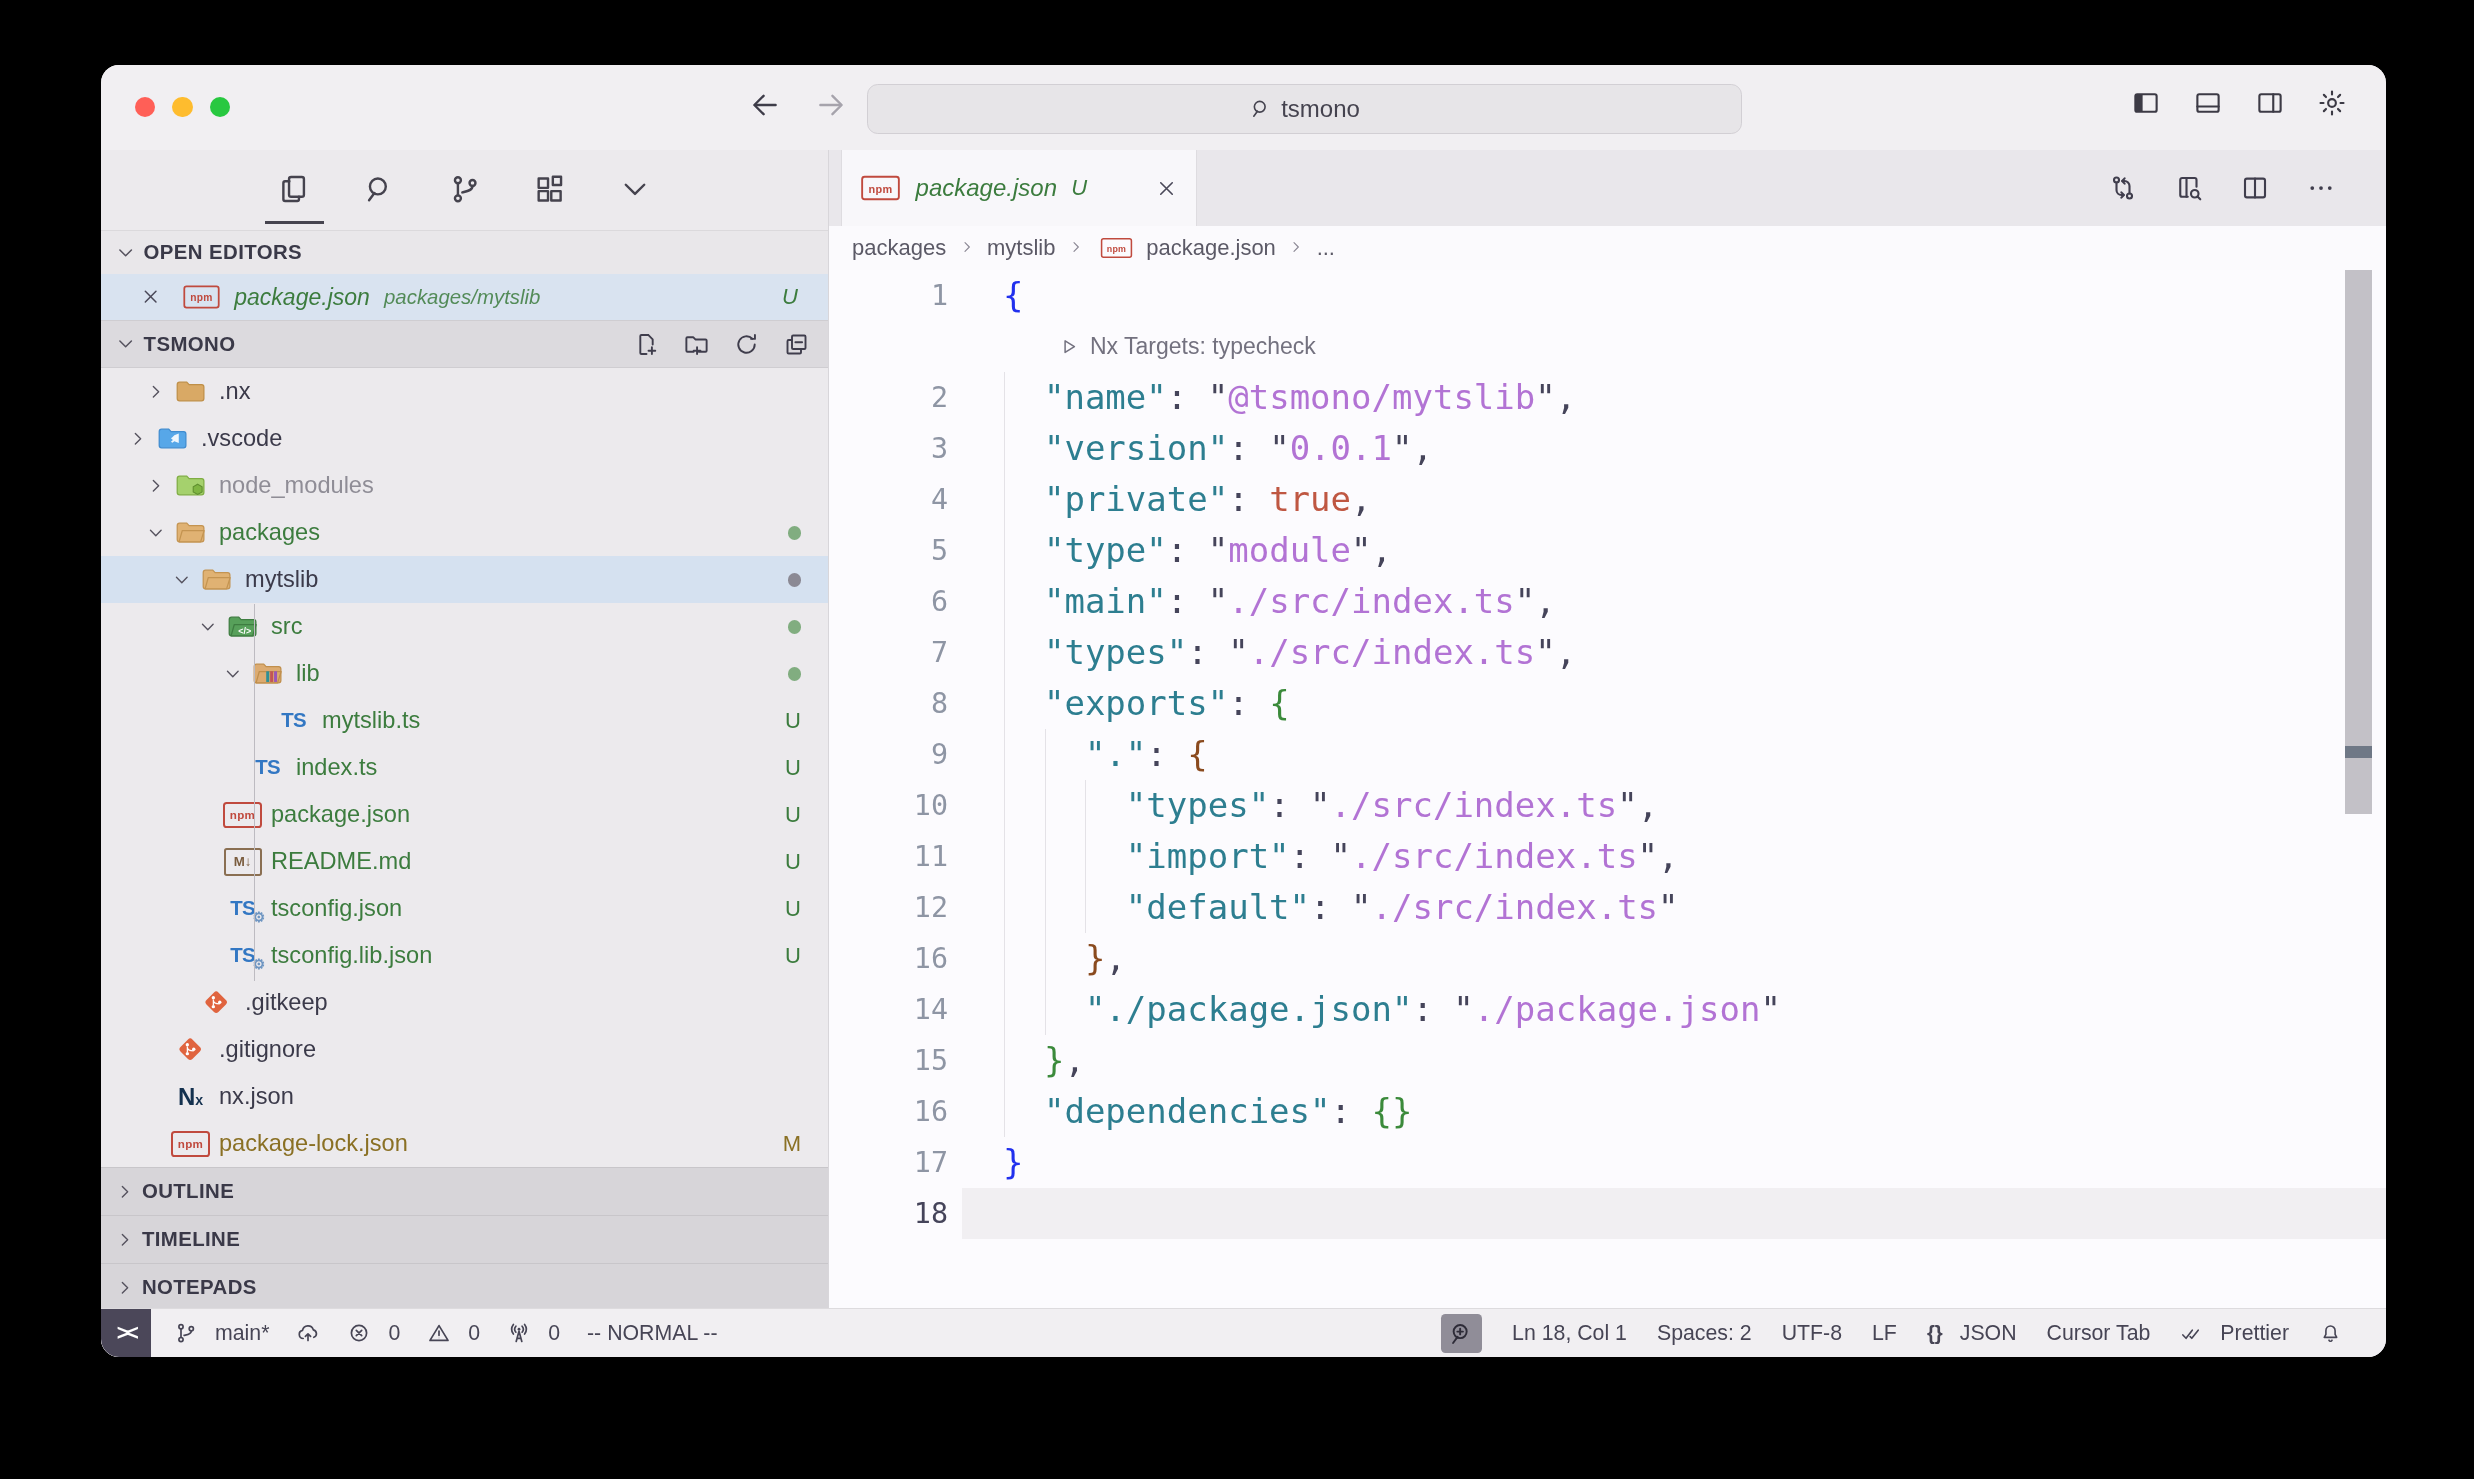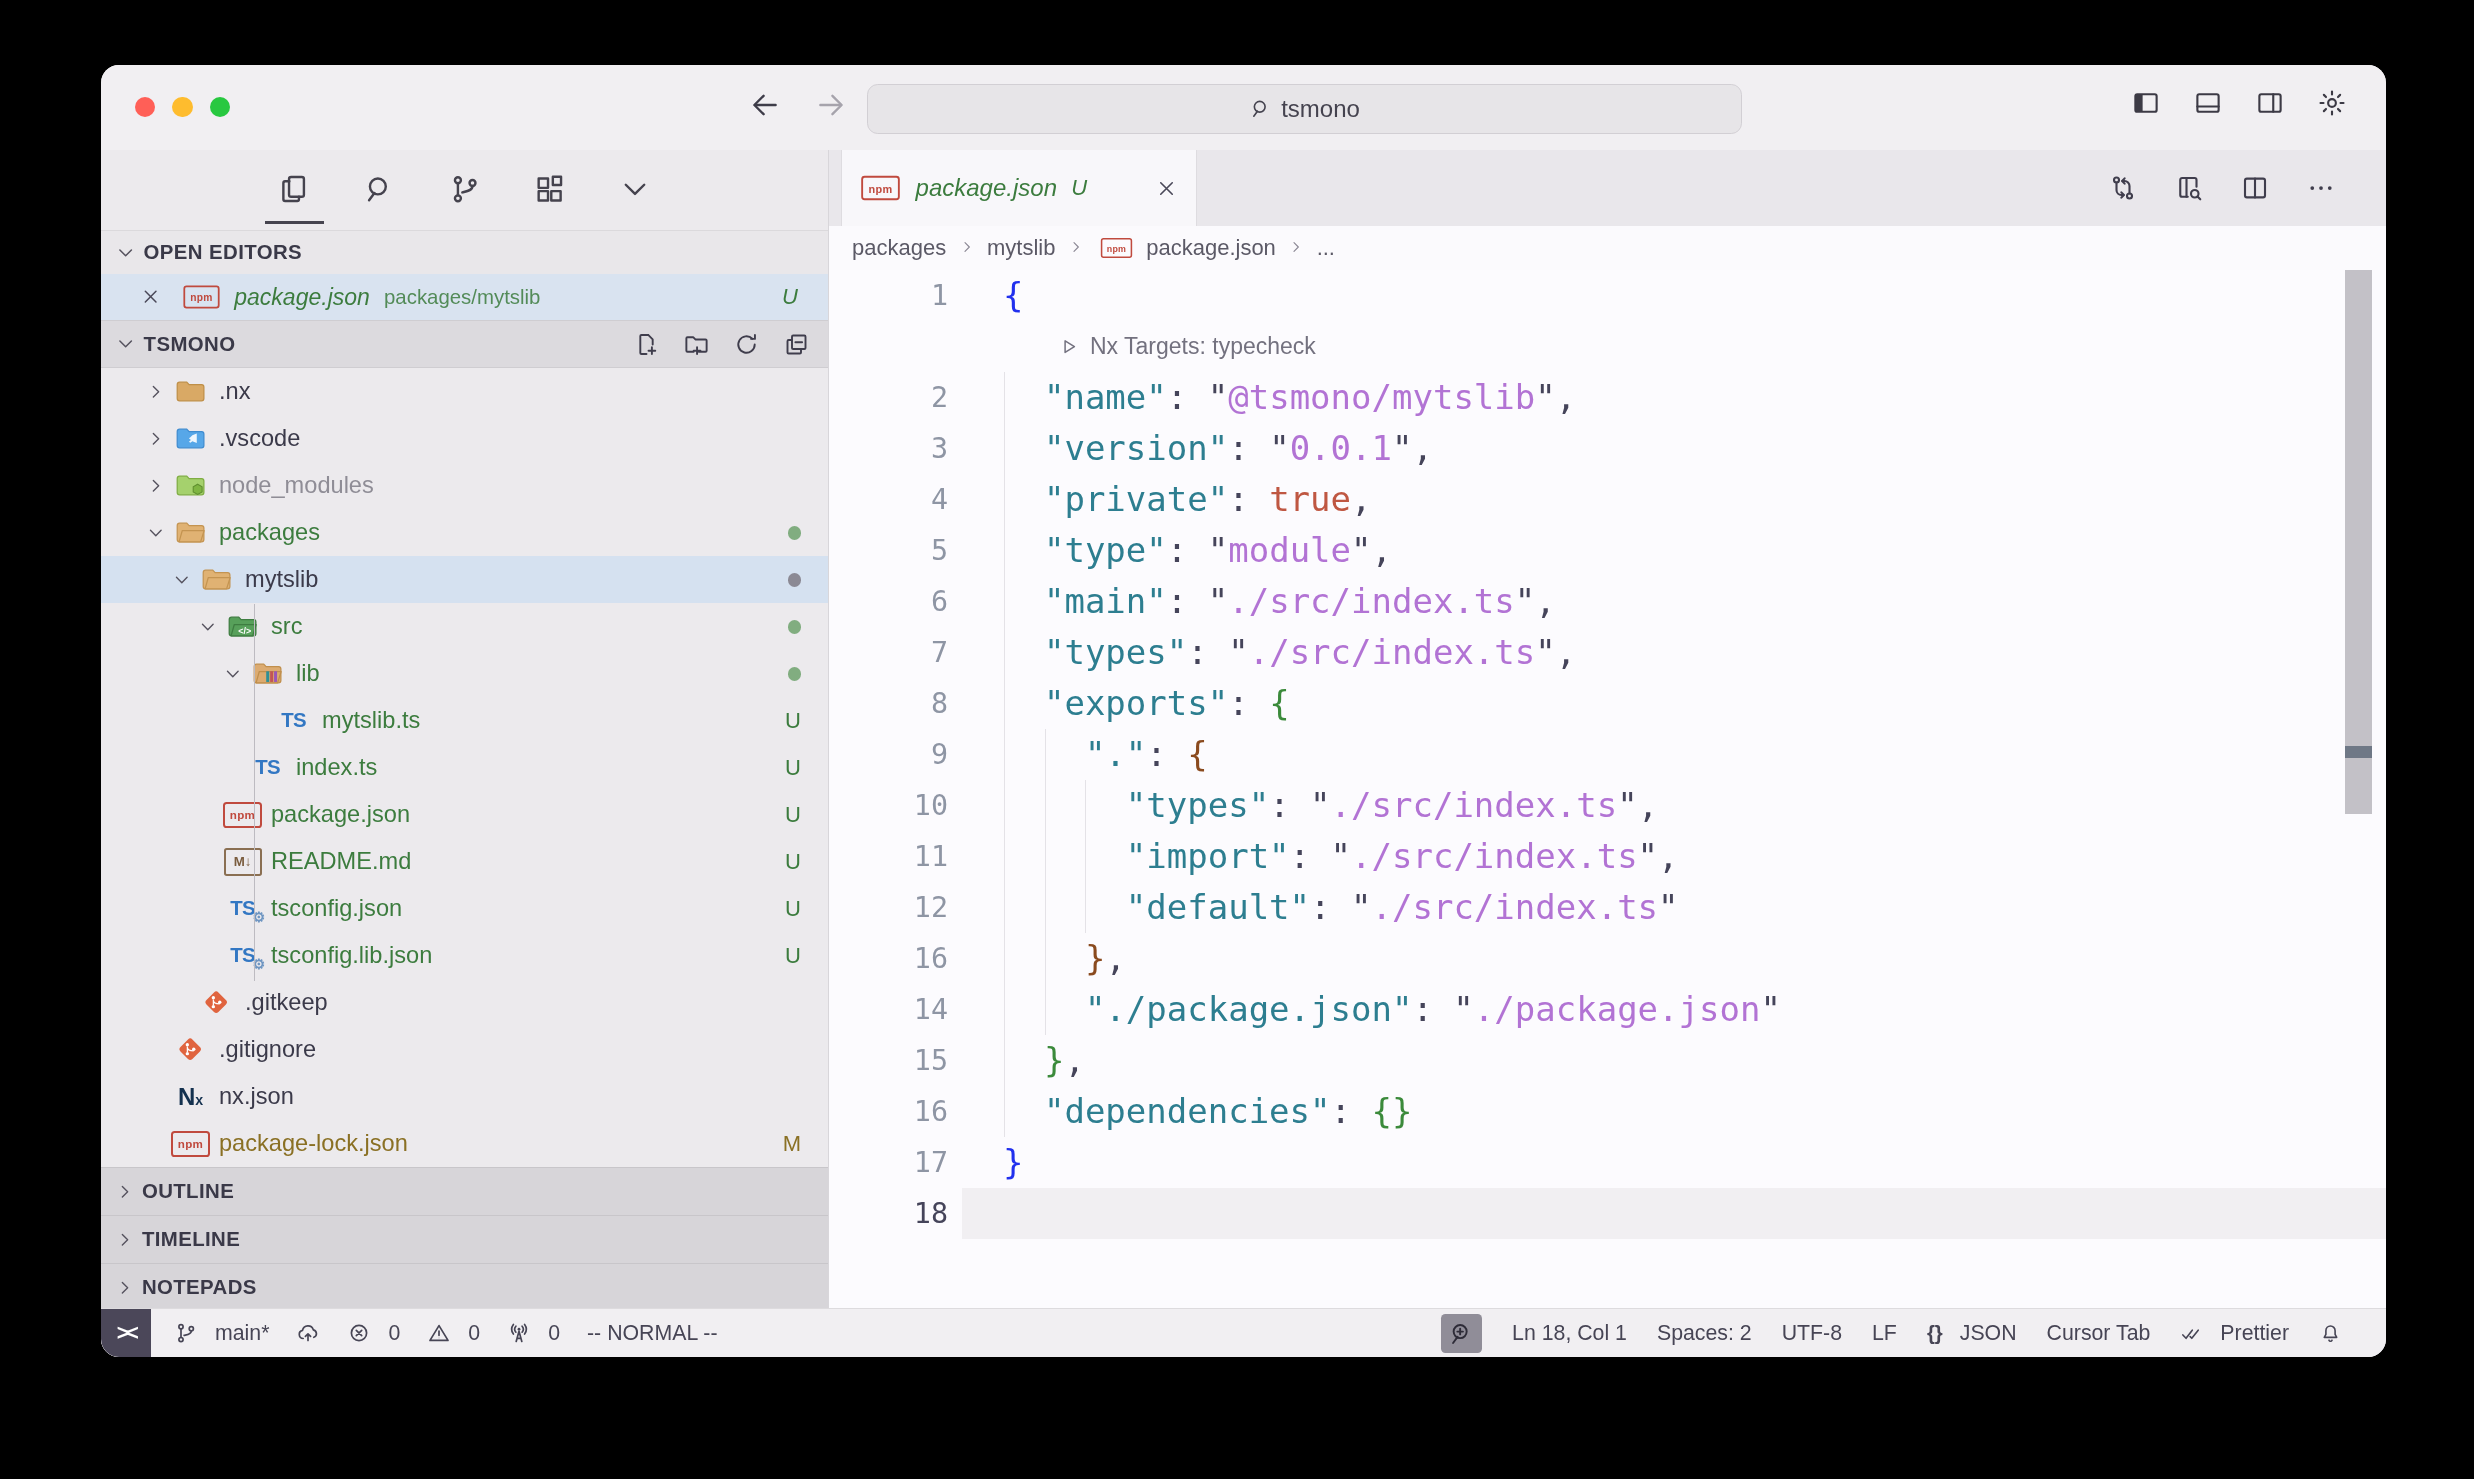--- a/index.html
+++ b/index.html
@@ -26,21 +26,21 @@
   .act-ic.active:after{content:"";position:absolute;left:-9px;right:-9px;bottom:-10.7px;height:3.6px;background:#46444f;}
   .sec-header{height:43px;flex:none;display:flex;align-items:center;padding:0 18px 0 14.2px;
     font-size:20.4px;font-weight:bold;color:#3a3948;letter-spacing:0.4px;background:#e9e7ea;border-top:0.9px solid #dbd9dc;}
   .sec-header .chev{margin-right:7.1px;color:#55525e;display:flex;}
   .sec-header.tsm{height:46px;background:#dcdade;border-top:0.9px solid #cfcdd1;border-bottom:0.9px solid #cfcdd1;}
   .hdr-actions{margin-left:auto;display:flex;gap:23px;color:#3f3d4c;}
   .oe-row{height:46px;flex:none;display:flex;align-items:center;padding-left:39px;font-size:23px;}
   .oe-row.sel{background:#d9e3f0;}
   .oe-close{color:#4a4858;display:flex;margin-right:19.6px;}
   .oe-name{font-style:italic;color:var(--c-green);margin-left:12.4px;}
-  .oe-desc{color:var(--c-green);opacity:.85;font-size:20.4px;margin-left:14.2px;}
+  .oe-desc{font-style:italic;color:var(--c-green);opacity:.85;font-size:20.4px;margin-left:14.2px;}
   .oe-badge{margin-left:auto;margin-right:30px;color:var(--c-green);font-size:22px;font-style:italic;}
   .tree{flex:none;position:relative;}
   .trow{height:47px;display:flex;align-items:center;font-size:23.6px;position:relative;}
   .trow.sel{background:#d5e1f0;}
   .tchev{width:30px;flex:none;display:flex;justify-content:center;color:#55525e;}
   .tico{width:39px;height:36px;flex:none;display:flex;align-items:center;justify-content:center;margin-right:9px;}
   .tlabel{white-space:nowrap;text-align:center;}
   .t-dark{color:var(--c-dark);} .t-green{color:var(--c-green);} .t-muted{color:var(--c-muted);} .t-modified{color:var(--c-modified);}
   .tbadge{margin-left:auto;margin-right:27px;font-size:22px;flex:none;}
   .dot{width:13.3px;height:13.3px;border-radius:50%;display:inline-block;}
@@ -254,21 +254,21 @@
                 <path d="M9 5.5 15.5 12 9 18.5"></path>
               </svg>
             </span>
             <span class="tico">
               <svg width="32" height="27" viewBox="0 0 36 30" fill="none">
                 <path d="M2.5 7.2q0-2.7 2.7-2.7h8l2.7 2.7h14q2.6 0 2.6 2.6v13q0 2.7-2.7 2.7H5.2q-2.7 0-2.7-2.7z" fill="#d9a965" stroke="#bf8f47" stroke-width="1.4"></path>
               </svg>
             </span>
             <span class="tlabel t-dark">.nx</span>
           </div>
-          <div class="trow" style="padding-left: 40px;">
+          <div class="trow" style="padding-left: 22px;">
             <span class="tchev">
               <svg width="19.6" height="19.6" viewBox="0 0 24 24" fill="none" stroke="currentColor" stroke-width="1.7" stroke-linecap="round" stroke-linejoin="round">
                 <path d="M9 5.5 15.5 12 9 18.5"></path>
               </svg>
             </span>
             <span class="tico">
               <svg width="32" height="27" viewBox="0 0 36 30" fill="none">
                 <path d="M2.5 7.2q0-2.7 2.7-2.7h8l2.7 2.7h14q2.6 0 2.6 2.6v13q0 2.7-2.7 2.7H5.2q-2.7 0-2.7-2.7z" fill="#57a7e8" stroke="#3f8cd0" stroke-width="1.4"></path>
                 <path d="M20 9.5l8-3.2v17l-8-3.2-3.6 2.7-2.6-1.8 3.6-3.2-3.6-3.2 2.6-1.8z" fill="#fff" opacity=".9" transform="scale(.62) translate(11.5 9)"></path>
               </svg>

